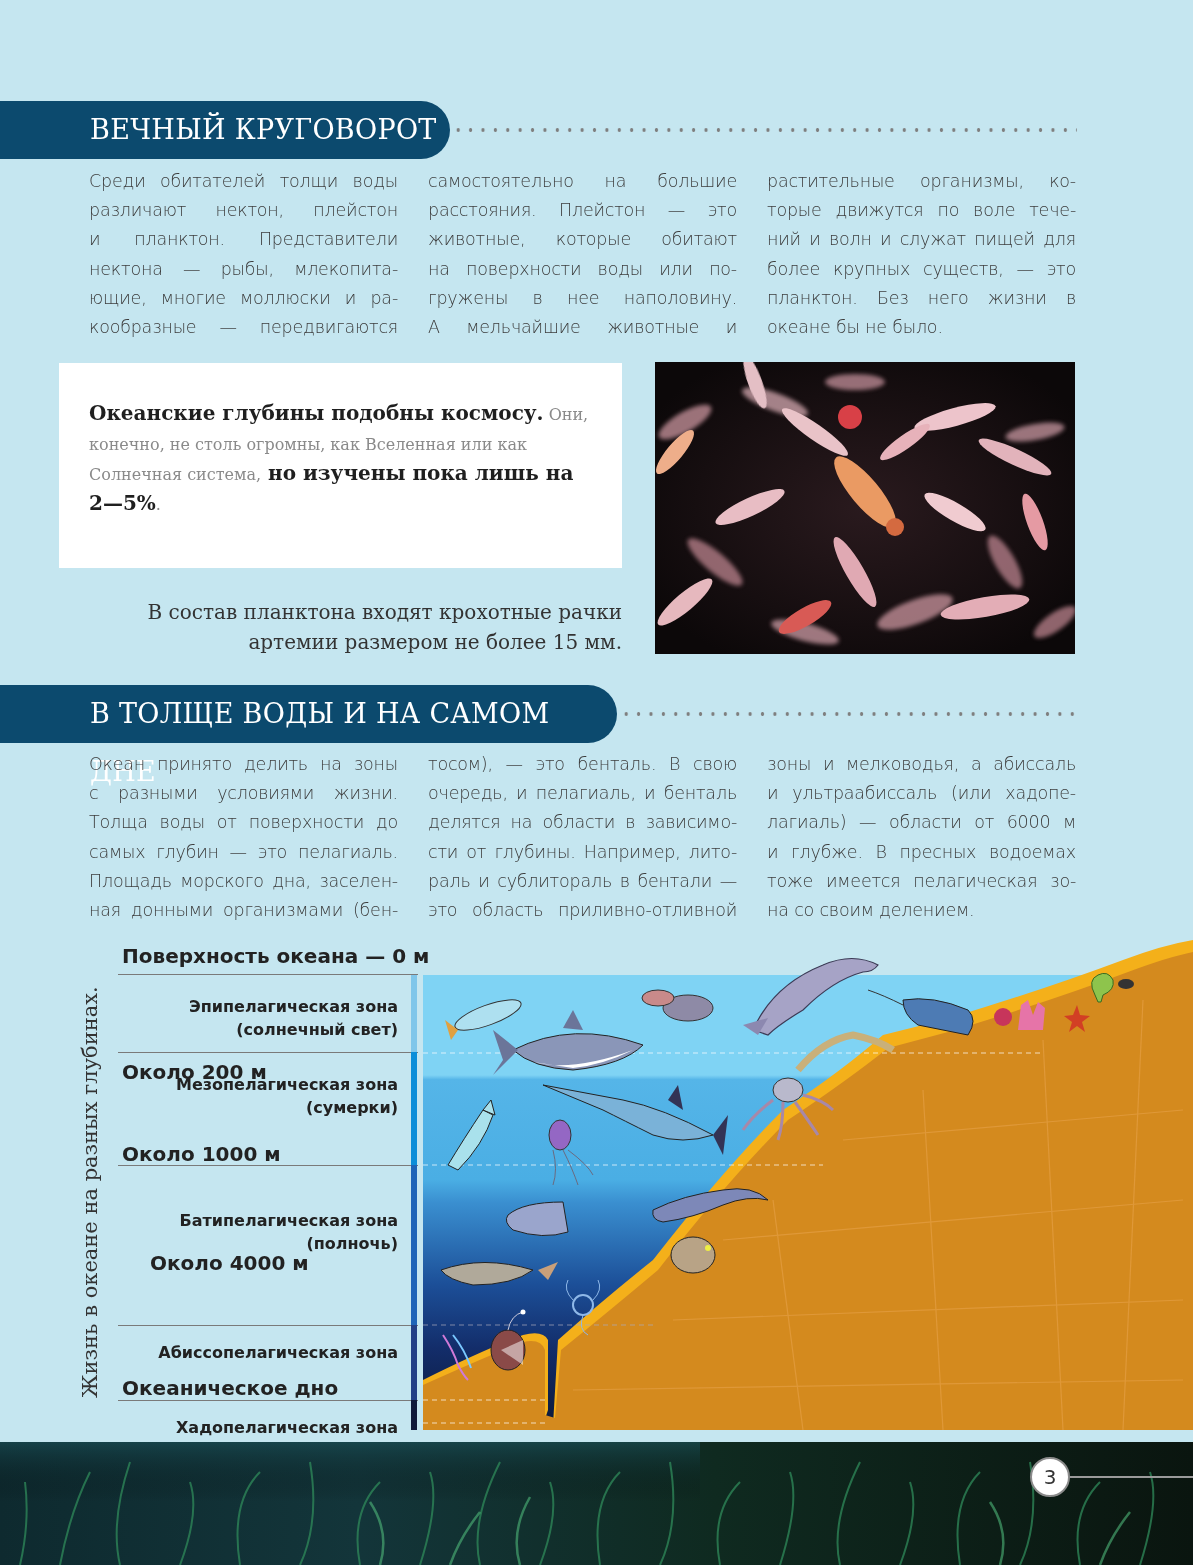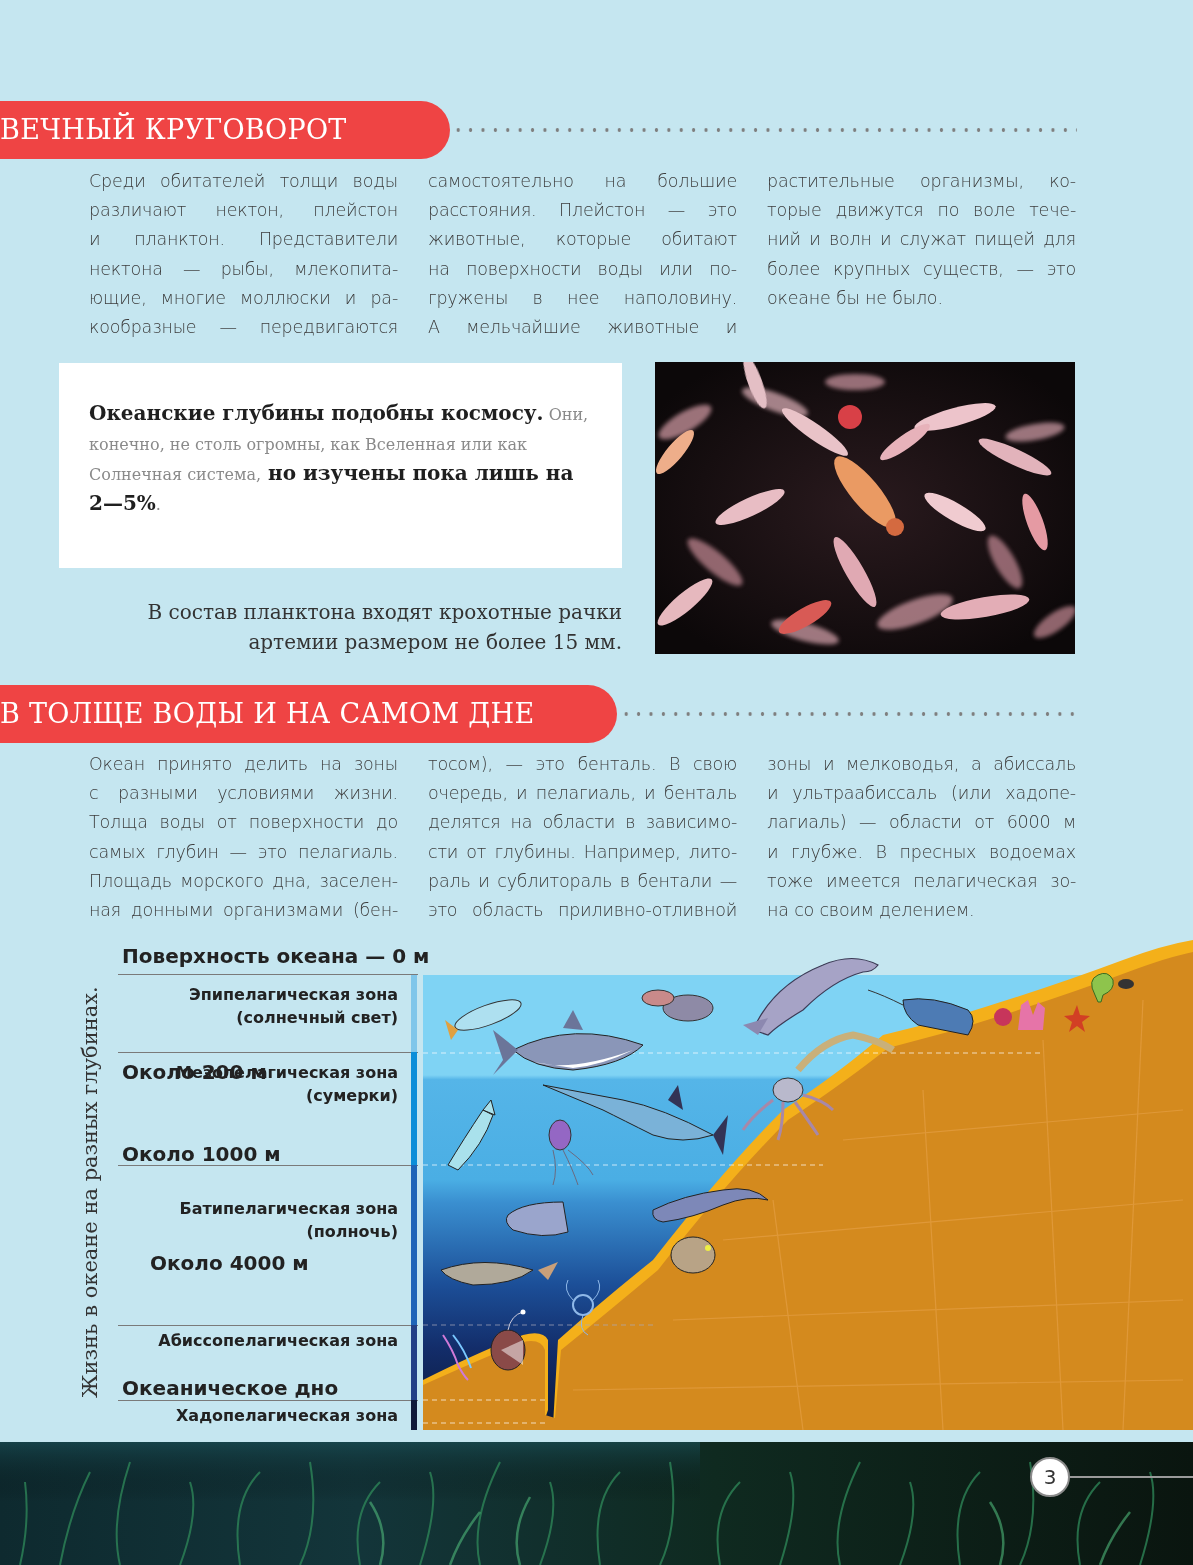--- a/index.html
+++ b/index.html
@@ -1,28 +1,28 @@
 <!DOCTYPE html>
 <html><head>
 <meta charset="utf-8">
 <style>
   html,body{margin:0;padding:0;}
   body{width:1193px;height:1565px;background:#c5e6f0;position:relative;overflow:hidden;font-family:"DejaVu Sans",sans-serif;color:#3a3a3a;}
   .abs{position:absolute;}
-  .hdr{position:absolute;left:0;height:58px;background:#ef4444;border-radius:0 30px 30px 0;color:#fff;font-family:"DejaVu Serif",serif;font-size:27px;line-height:58px;box-sizing:border-box;letter-spacing:0.3px;}
+  .hdr{position:absolute;left:0;height:58px;background:#0c4a6e;border-radius:0 30px 30px 0;color:#fff;font-family:"DejaVu Serif",serif;font-size:27px;line-height:58px;box-sizing:border-box;padding-left:90px;letter-spacing:0.3px;}
   .dots{position:absolute;height:4px;background-image:radial-gradient(circle,#7f7f7f 1.6px,transparent 2px);background-size:12.4px 4px;background-repeat:repeat-x;}
   .col{position:absolute;font-size:17.5px;line-height:29.2px;text-align:justify;color:#3c3c3c;font-family:"DejaVu Sans",sans-serif;font-weight:300;letter-spacing:-0.2px;}
   .col span{display:block;text-align:justify;text-align-last:justify;white-space:nowrap;}
   .col span.last{text-align-last:left;}
   .quote{position:absolute;left:59px;top:363px;width:563px;height:205px;background:#fff;box-sizing:border-box;padding:36px 30px 0 30px;font-family:"DejaVu Serif",serif;font-size:21px;line-height:29px;color:#1f1f1f;}
   .quote b{font-weight:bold;font-size:20px;color:#1f1f1f;}
   .quote .g{color:#8a8a8a;font-size:16px;}
   .caption{position:absolute;right:571px;top:597px;text-align:right;font-family:"DejaVu Serif",serif;font-size:20px;line-height:30px;color:#333;}
   .photo{position:absolute;left:655px;top:362px;width:420px;height:292px;background:#120c10;overflow:hidden;}
-  .zone-label{position:absolute;right:795px;text-align:right;font-size:16px;line-height:23px;color:#222;font-weight:600;font-family:"DejaVu Sans",sans-serif;}
+  .zone-label{position:absolute;right:795px;text-align:right;font-size:16px;line-height:23px;color:#222;font-weight:600;font-family:"DejaVu Sans",sans-serif;margin-top:12px;}
   .depth-label{position:absolute;left:122px;font-size:20px;color:#222;font-weight:600;}
   .hline{position:absolute;left:118px;width:300px;height:1px;background:#7a7a7a;}
   .vlabel{position:absolute;left:78px;top:1398px;transform-origin:0 0;transform:rotate(-90deg);font-family:"DejaVu Serif",serif;font-size:21px;color:#333;white-space:nowrap;}
   .bar{position:absolute;width:6px;}
   .page-num{position:absolute;left:1030px;top:1457px;width:40px;height:40px;border-radius:50%;background:#fff;border:2px solid #8b8b8b;box-sizing:border-box;text-align:center;line-height:36px;font-size:20px;color:#333;}
   .page-line{position:absolute;left:1070px;top:1476px;width:123px;height:2px;background:#9a9a9a;}
 </style>
 </head>
 <body>
 
@@ -45,20 +45,21 @@
   <span>животные, которые обитают</span>
   <span>на поверхности воды или по-</span>
   <span>гружены в нее наполовину.</span>
   <span>А мельчайшие животные и</span>
 </div>
 <div class="col" style="left:767px;top:167px;width:309px;">
   <span>растительные организмы, ко-</span>
   <span>торые движутся по воле тече-</span>
   <span>ний и волн и служат пищей для</span>
   <span>более крупных существ, — это</span>
+  <span>планктон. Без него жизни в</span>
   <span class="last">океане бы не было.</span>
 </div>
 
 <div class="quote">
   <b>Океанские глубины подобны космосу.</b><span class="g"> Они, конечно, не столь огромны, как Вселенная или как Солнечная система,</span><b> но изучены пока лишь на 2—5%</b><span class="g">.</span>
 </div>
 
 <div class="caption">
   <div>В состав планктона входят крохотные рачки</div>
   <div>артемии размером не более 15 мм.</div>

